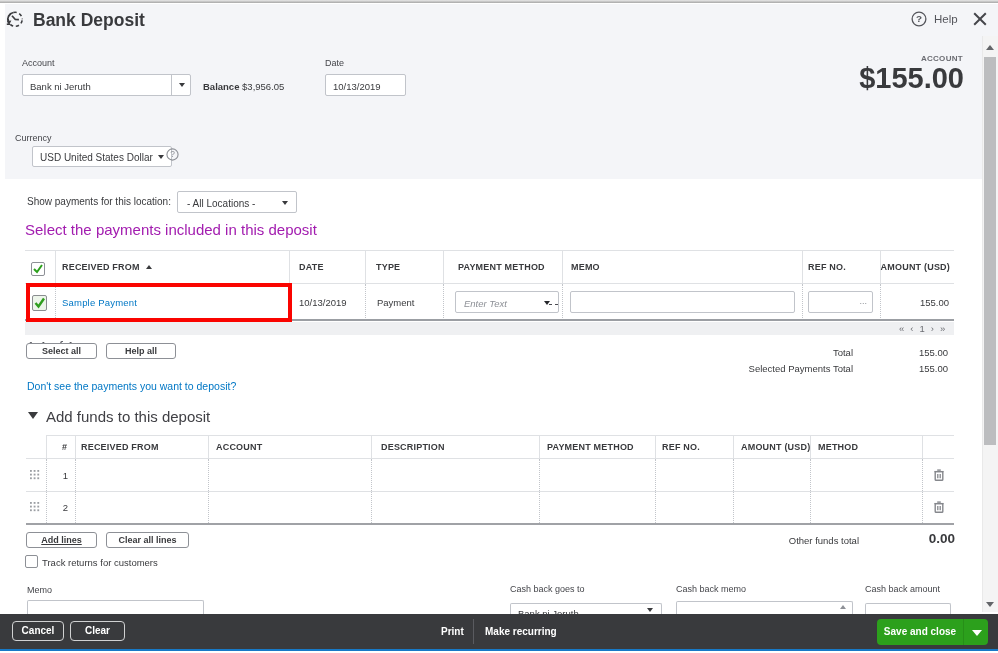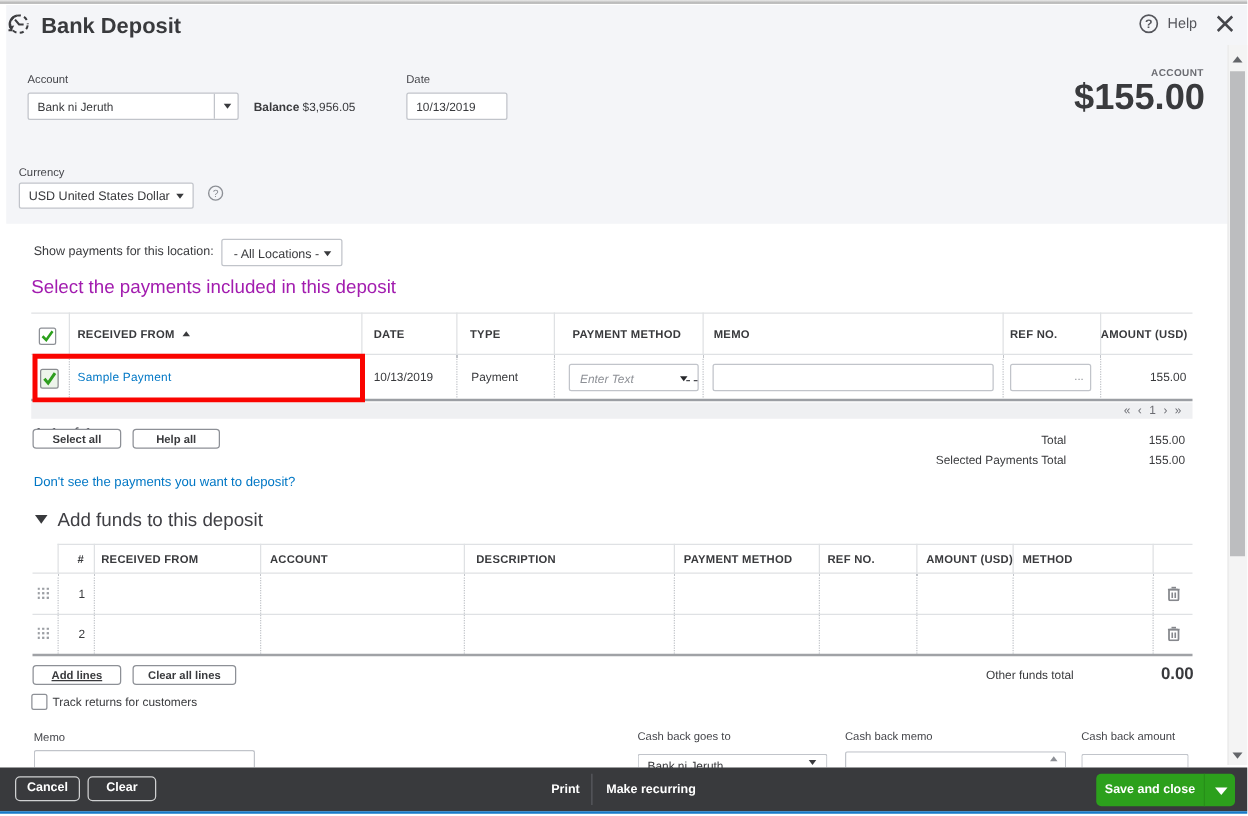--- a/index.html
+++ b/index.html
@@ -47,31 +47,31 @@
 </div>
 <div class="abs" style="left:203px;top:81px;font-size:9.5px;"><b>Balance</b> $3,956.05</div>
 <div class="abs lbl" style="left:325px;top:58px;">Date</div>
 <div class="abs ibox" style="left:325px;top:74px;width:81px;height:22px;">
   <div class="abs" style="left:7px;top:6px;">10/13/2019</div>
 </div>
 <div class="abs" style="left:700px;top:54px;width:263px;text-align:right;font-size:8px;font-weight:bold;color:#6b6c72;letter-spacing:0.3px;">ACCOUNT</div>
 <div class="abs" style="left:640px;top:62px;width:324px;text-align:right;font-size:29px;font-weight:bold;color:#393a3d;">$155.00</div>
 
 <div class="abs lbl" style="left:15px;top:133px;">Currency</div>
-<div class="abs ibox" style="left:15px;top:146px;width:140px;height:21px;padding-left:20px;">
+<div class="abs ibox" style="left:32px;top:146px;width:140px;height:21px;padding-left:20px;">
   <div class="abs" style="left:7px;top:5px;font-size:10px;">USD United States Dollar</div>
   <div class="abs caret" style="right:7px;top:8px;"></div>
 </div>
 <svg class="abs" style="left:166px;top:148px" width="13" height="13" viewBox="0 0 14 14">
   <circle cx="7" cy="7" r="6" fill="none" stroke="#8d9096" stroke-width="1.2"></circle>
   <text x="7" y="10.2" font-size="9" fill="#8d9096" text-anchor="middle" font-family="Liberation Sans">?</text>
 </svg>
 
 <div class="abs" style="left:27px;top:196px;font-size:10px;">Show payments for this location:</div>
-<div class="abs ibox" style="left:177px;top:191px;width:97px;height:22px;">
+<div class="abs ibox" style="left:177px;top:191px;width:120px;height:22px;">
   <div class="abs" style="left:9px;top:6px;font-size:10px;">- All Locations -</div>
   <div class="abs caret" style="right:8px;top:9px;"></div>
 </div>
 <div class="abs" style="left:25px;top:221px;font-size:15px;color:#a21caf;">Select the payments included in this deposit</div>
 
 <div class="abs" style="left:25px;top:250px;width:929px;height:34px;border-top:1px solid #dfe1e4;border-bottom:1px solid #dfe1e4;"></div>
 <div class="abs" style="left:25px;top:284px;width:929px;height:37px;border-bottom:2px solid #9b9ea3;"></div>
 
 <div class="abs" style="left:55px;top:250px;width:1px;height:34px;background:#dfe1e4;"></div>
 <div class="abs" style="left:55px;top:284px;width:0;height:34px;border-left:1px dotted #c2c5ca;"></div>

